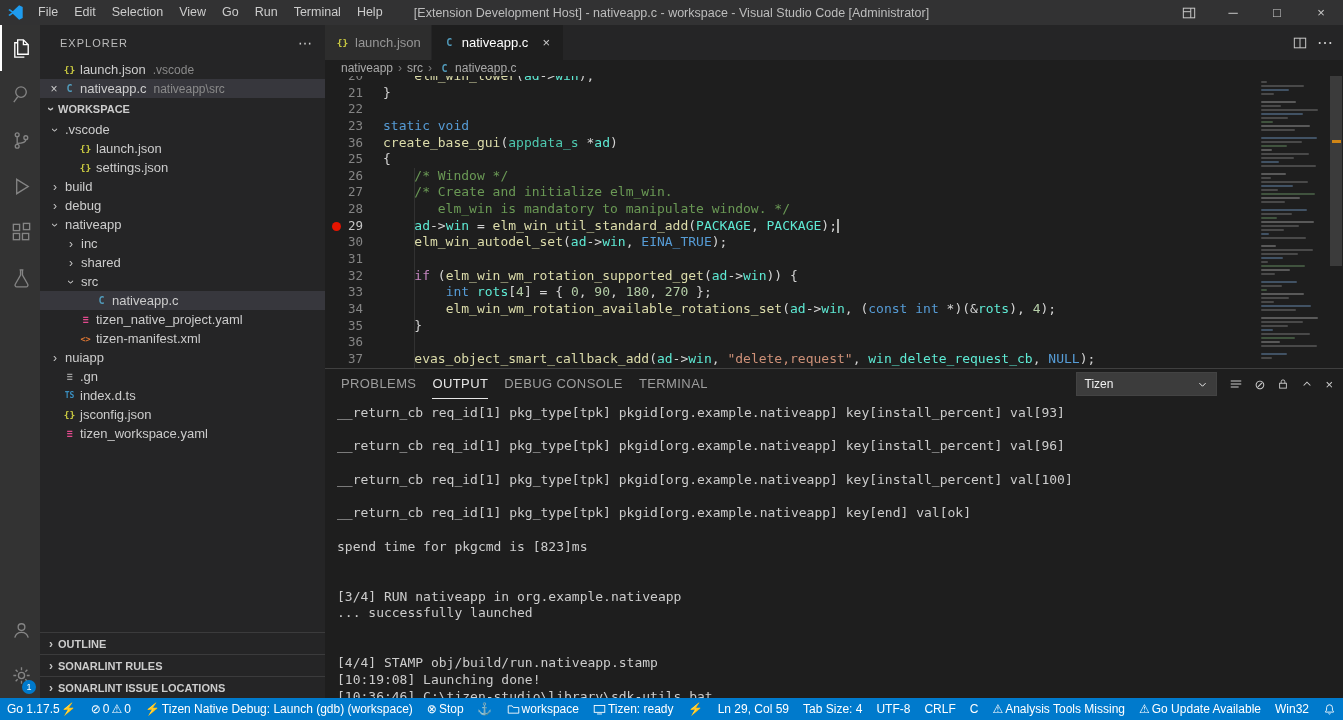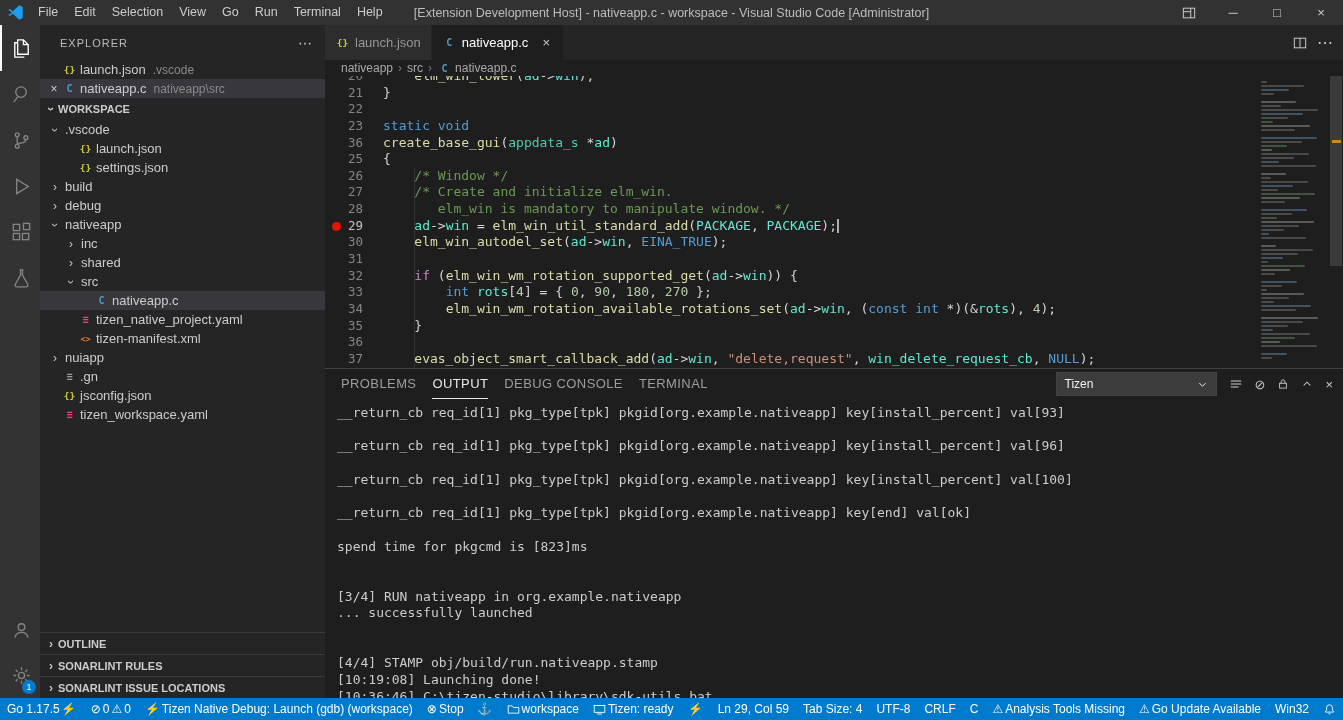--- a/index.html
+++ b/index.html
@@ -72,21 +72,21 @@
   .sb-slider { position:absolute; top:0; right:1px; width:12px; height:190px; background:rgba(121,121,121,0.32); }
   .sb-mark { position:absolute; right:2px; top:64px; width:9px; height:3px; background:#d18616; }
 
   
   .panel { height:330px; flex:none; border-top:1px solid rgba(128,128,128,0.35); display:flex; flex-direction:column; }
   .panel-header { height:30px; flex:none; display:flex; align-items:center; padding:0 10px 0 16px; }
   .panel-tabs { display:flex; height:100%; }
   .panel-tab { margin-right:16px; font-size:13px; letter-spacing:0.4px; color:#9d9d9d; display:flex; align-items:center; border-bottom:1px solid transparent; }
   .panel-tab.active { color:#e7e7e7; border-bottom-color:#e7e7e7; }
   .panel-right { margin-left:auto; display:flex; align-items:center; gap:12px; color:#cccccc; }
-  .channel-select { width:161px; height:24px; background:#3c3c3c; border:1px solid #5f5f5f33; color:#f0f0f0; font-size:12px; display:flex; align-items:center; justify-content:space-between; padding:0 8px; }
+  .channel-select { width:141px; height:24px; background:#3c3c3c; border:1px solid #5f5f5f33; color:#f0f0f0; font-size:12px; display:flex; align-items:center; justify-content:space-between; padding:0 8px; }
   .panel-action { display:flex; align-items:center; font-size:13px; }
   .panel-content { flex:1; overflow:hidden; padding:6px 12px; font-family:"DejaVu Sans Mono",monospace; font-size:13px; color:#cccccc; }
   .out-line { height:16.7px; line-height:16.7px; white-space:pre; }
 
   
   .statusbar { height:22px; background:#007acc; color:#ffffff; display:flex; align-items:center; font-size:12px; }
   .sb-item { display:flex; align-items:center; padding:0 7px; gap:2px; height:100%; white-space:nowrap; }
   .sb-right { margin-left:auto; display:flex; height:100%; }
   .ic { display:inline-flex; align-items:center; justify-content:center; line-height:1; }
 </style>
@@ -268,20 +268,25 @@
           <span class="label">tizen-manifest.xml</span>
         </div>
         <div class="row tree-row" style="padding-left: 8px;">
           <span class="twistie">›</span>
           <span class="label">nuiapp</span>
         </div>
         <div class="row tree-row" style="padding-left: 8px;">
           <span class="twistie-spacer"></span>
           <span class="file-icon" style="color: rgb(157, 157, 157); font-size: 10px;">≡</span>
           <span class="label">.gn</span>
+        </div>
+        <div class="row tree-row" style="padding-left: 8px;">
+          <span class="twistie-spacer"></span>
+          <span class="file-icon" style="color: rgb(58, 143, 192); font-size: 8px;">TS</span>
+          <span class="label">index.d.ts</span>
         </div>
         <div class="row tree-row" style="padding-left: 8px;">
           <span class="twistie-spacer"></span>
           <span class="file-icon" style="color: rgb(203, 203, 65); font-size: 9.5px;">{}</span>
           <span class="label">jsconfig.json</span>
         </div>
         <div class="row tree-row" style="padding-left: 8px;">
           <span class="twistie-spacer"></span>
           <span class="file-icon" style="color: rgb(226, 74, 141); font-size: 10px;">≡</span>
           <span class="label">tizen_workspace.yaml</span>

